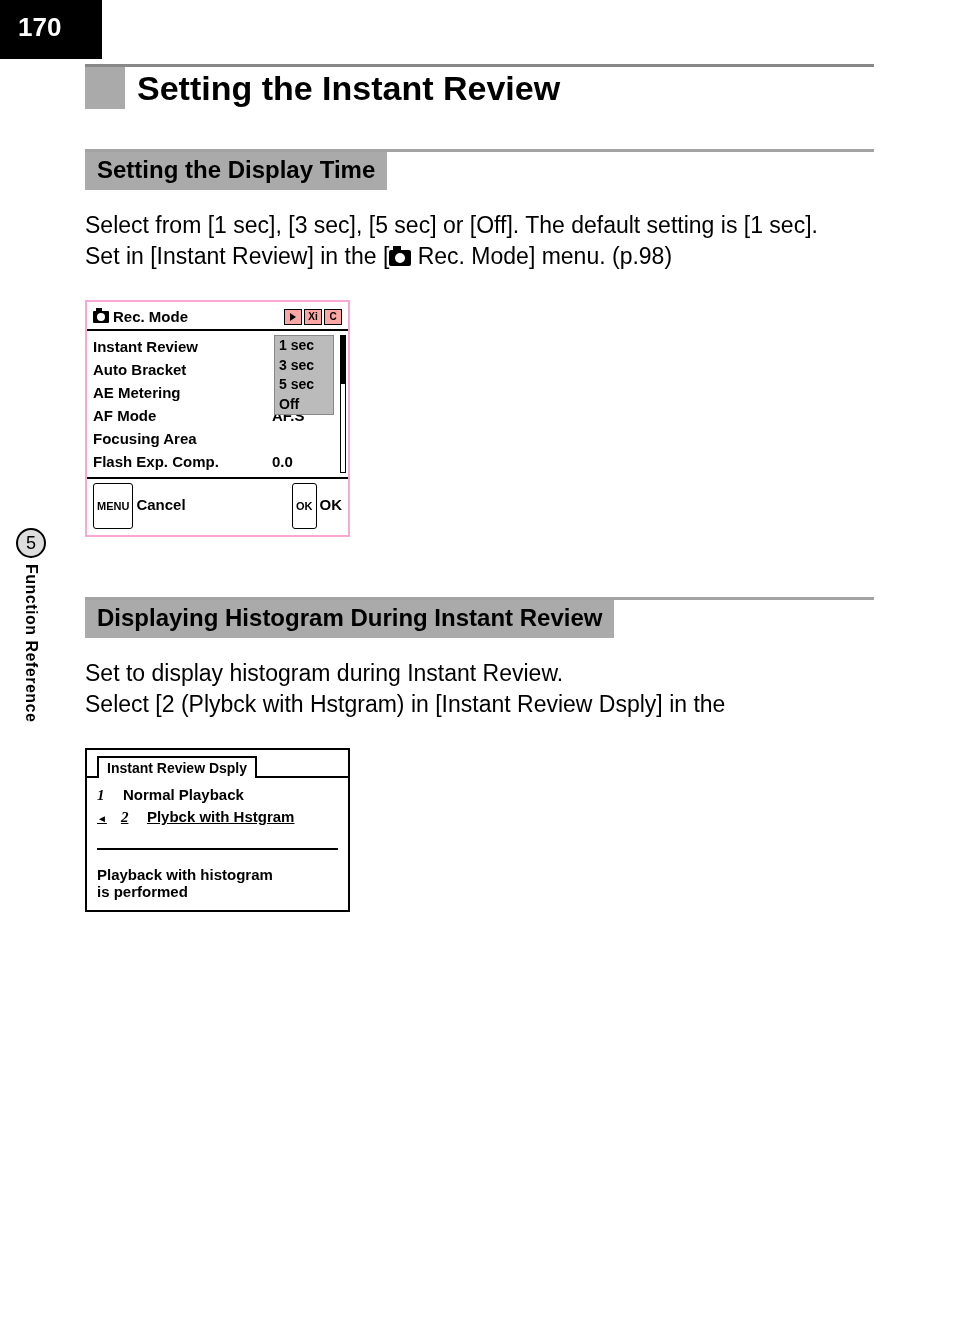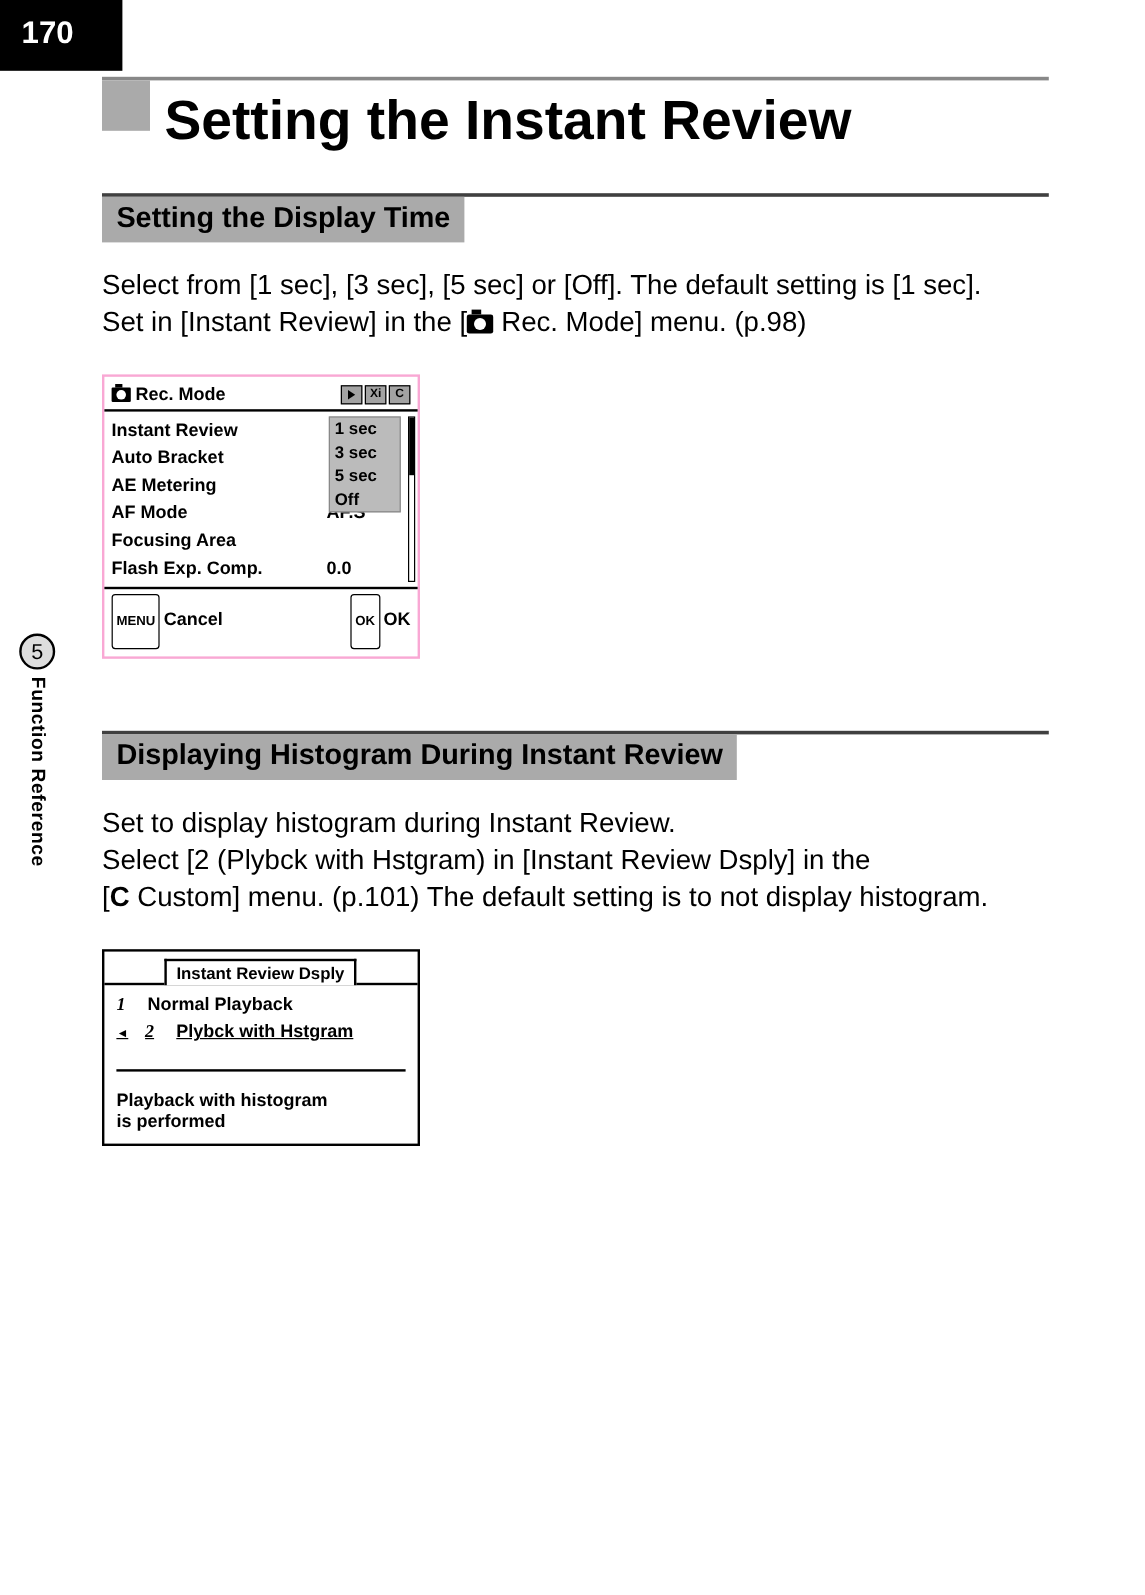--- a/index.html
+++ b/index.html
@@ -30,29 +30,29 @@
       margin-top: 64px;
       border-top: 3px solid #888;
       display: flex;
     }
     .main-title-pre {
       width: 40px;
       height: 42px;
       background: #aaa;
     }
     .main-title {
-      font-size: 46px;
+      font-size: 34px;
       font-weight: bold;
       padding-left: 12px;
-      padding-top: 12px;
+      padding-top: 0px;
       line-height: 42px;
     }
     .sub-header-bar {
       margin-top: 40px;
-      border-top: 3px solid #404040;
+      border-top: 3px solid #a3a3a3;
       display: block;
     }
     .sub-header {
       background: #aaa;
       color: #000;
       font-size: 24px;
       font-weight: bold;
       padding: 4px 12px 6px 12px;
       display: inline-block;
     }
@@ -122,21 +122,21 @@
     }
     .menu-tabs {
       display: flex;
       gap: 2px;
     }
     .tab-box {
       border: 1px solid #000;
       width: 18px; height: 16px;
       font-size: 10px;
       display: flex; align-items: center; justify-content: center;
-      background: #a3a3a3;
+      background: #fca5a5;
     }
     .tab-box.play::before {
       content: "";
       border-left: 6px solid #000;
       border-top: 4px solid transparent;
       border-bottom: 4px solid transparent;
     }
     .menu-items {
       border-top: 2px solid #000;
       border-bottom: 2px solid #000;
@@ -193,21 +193,20 @@
     
     .hist-box {
       margin-top: 28px;
       width: 265px;
       border: 2px solid #000;
       font-size: 15px;
       font-weight: bold;
     }
     .hist-tab-row {
       padding: 6px 0 0 10px;
-      margin-left: 40px;
     }
     .hist-tab {
       border: 2px solid #000;
       border-bottom: none;
       display: inline-block;
       padding: 2px 8px;
       font-size: 14px;
       position: relative;
       background: #fff;
       z-index: 2;
@@ -329,23 +328,20 @@
       </div>
     </div>
   </div>
 
   <div class="sub-header-bar" style="margin-top: 60px;">
     <div class="sub-header-wide">Displaying Histogram During Instant Review</div>
   </div>
   <div class="body-text">
     <div>Set to display histogram during Instant Review.</div>
     <div>Select [2 (Plybck with Hstgram) in [Instant Review Dsply] in the</div>
-    <div>
-      <span>[</span><span class="c-bold">C</span><span> Custom] menu. (p.101) The default setting is to not display histogram.</span>
-    </div>
   </div>
 
   <div class="hist-box">
     <div class="hist-tab-row">
       <span class="hist-tab">Instant Review Dsply</span>
     </div>
     <div class="hist-options">
       <div class="hist-opt">
         <span class="num">1</span>
         <span>Normal Playback</span>

